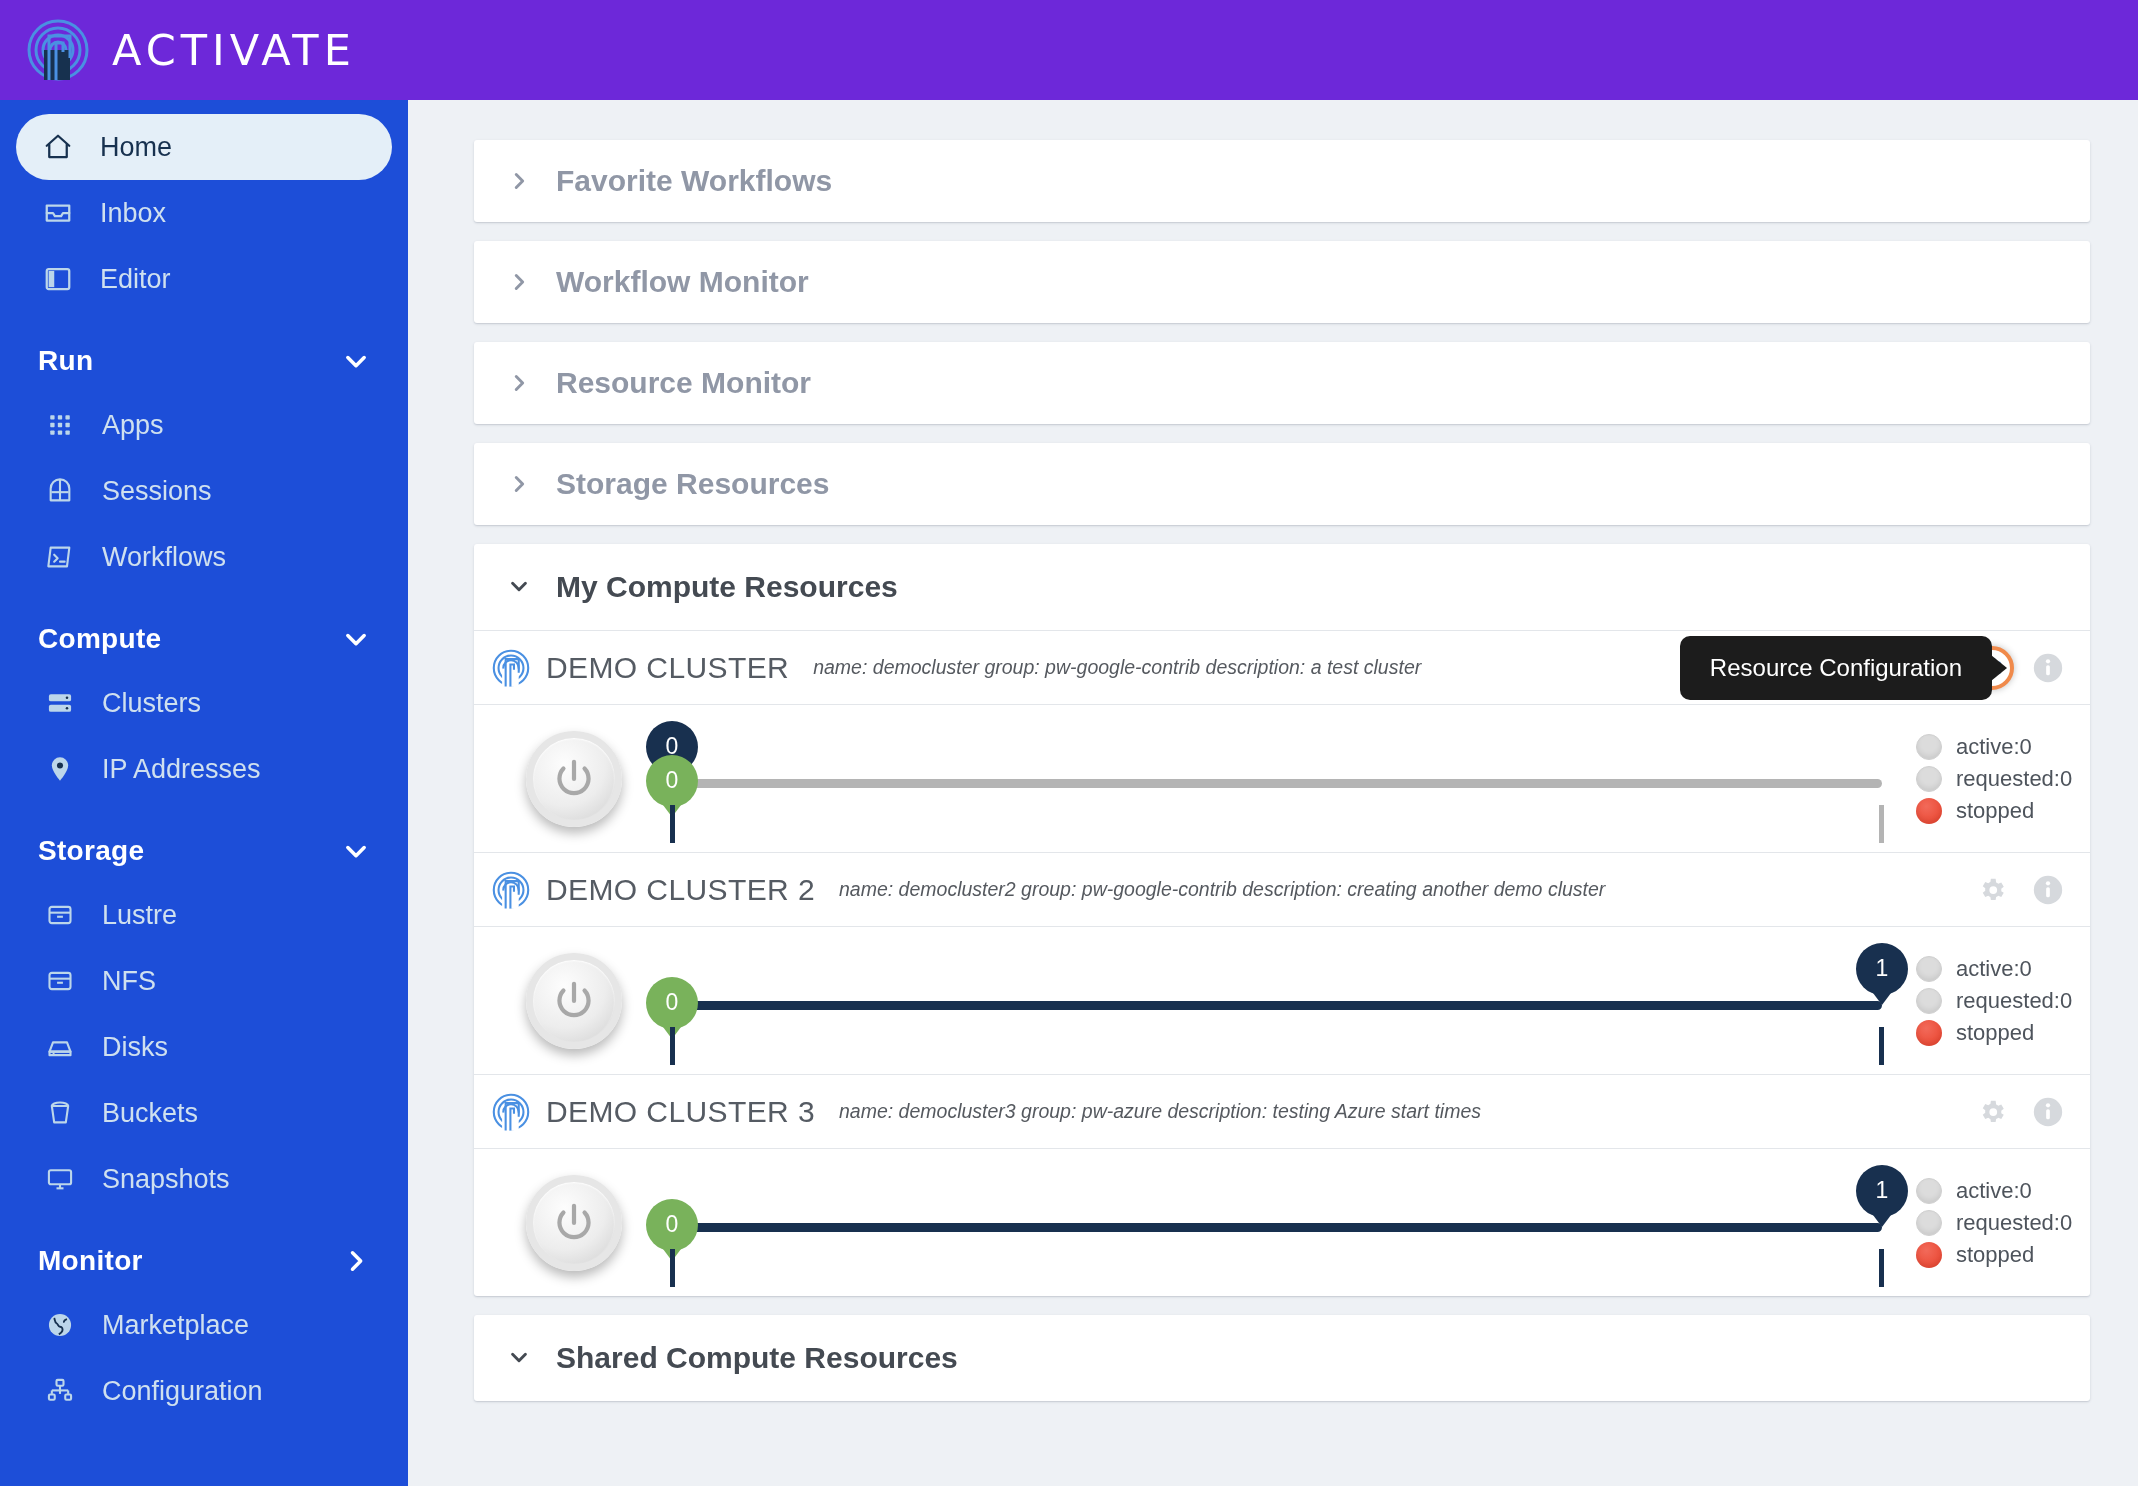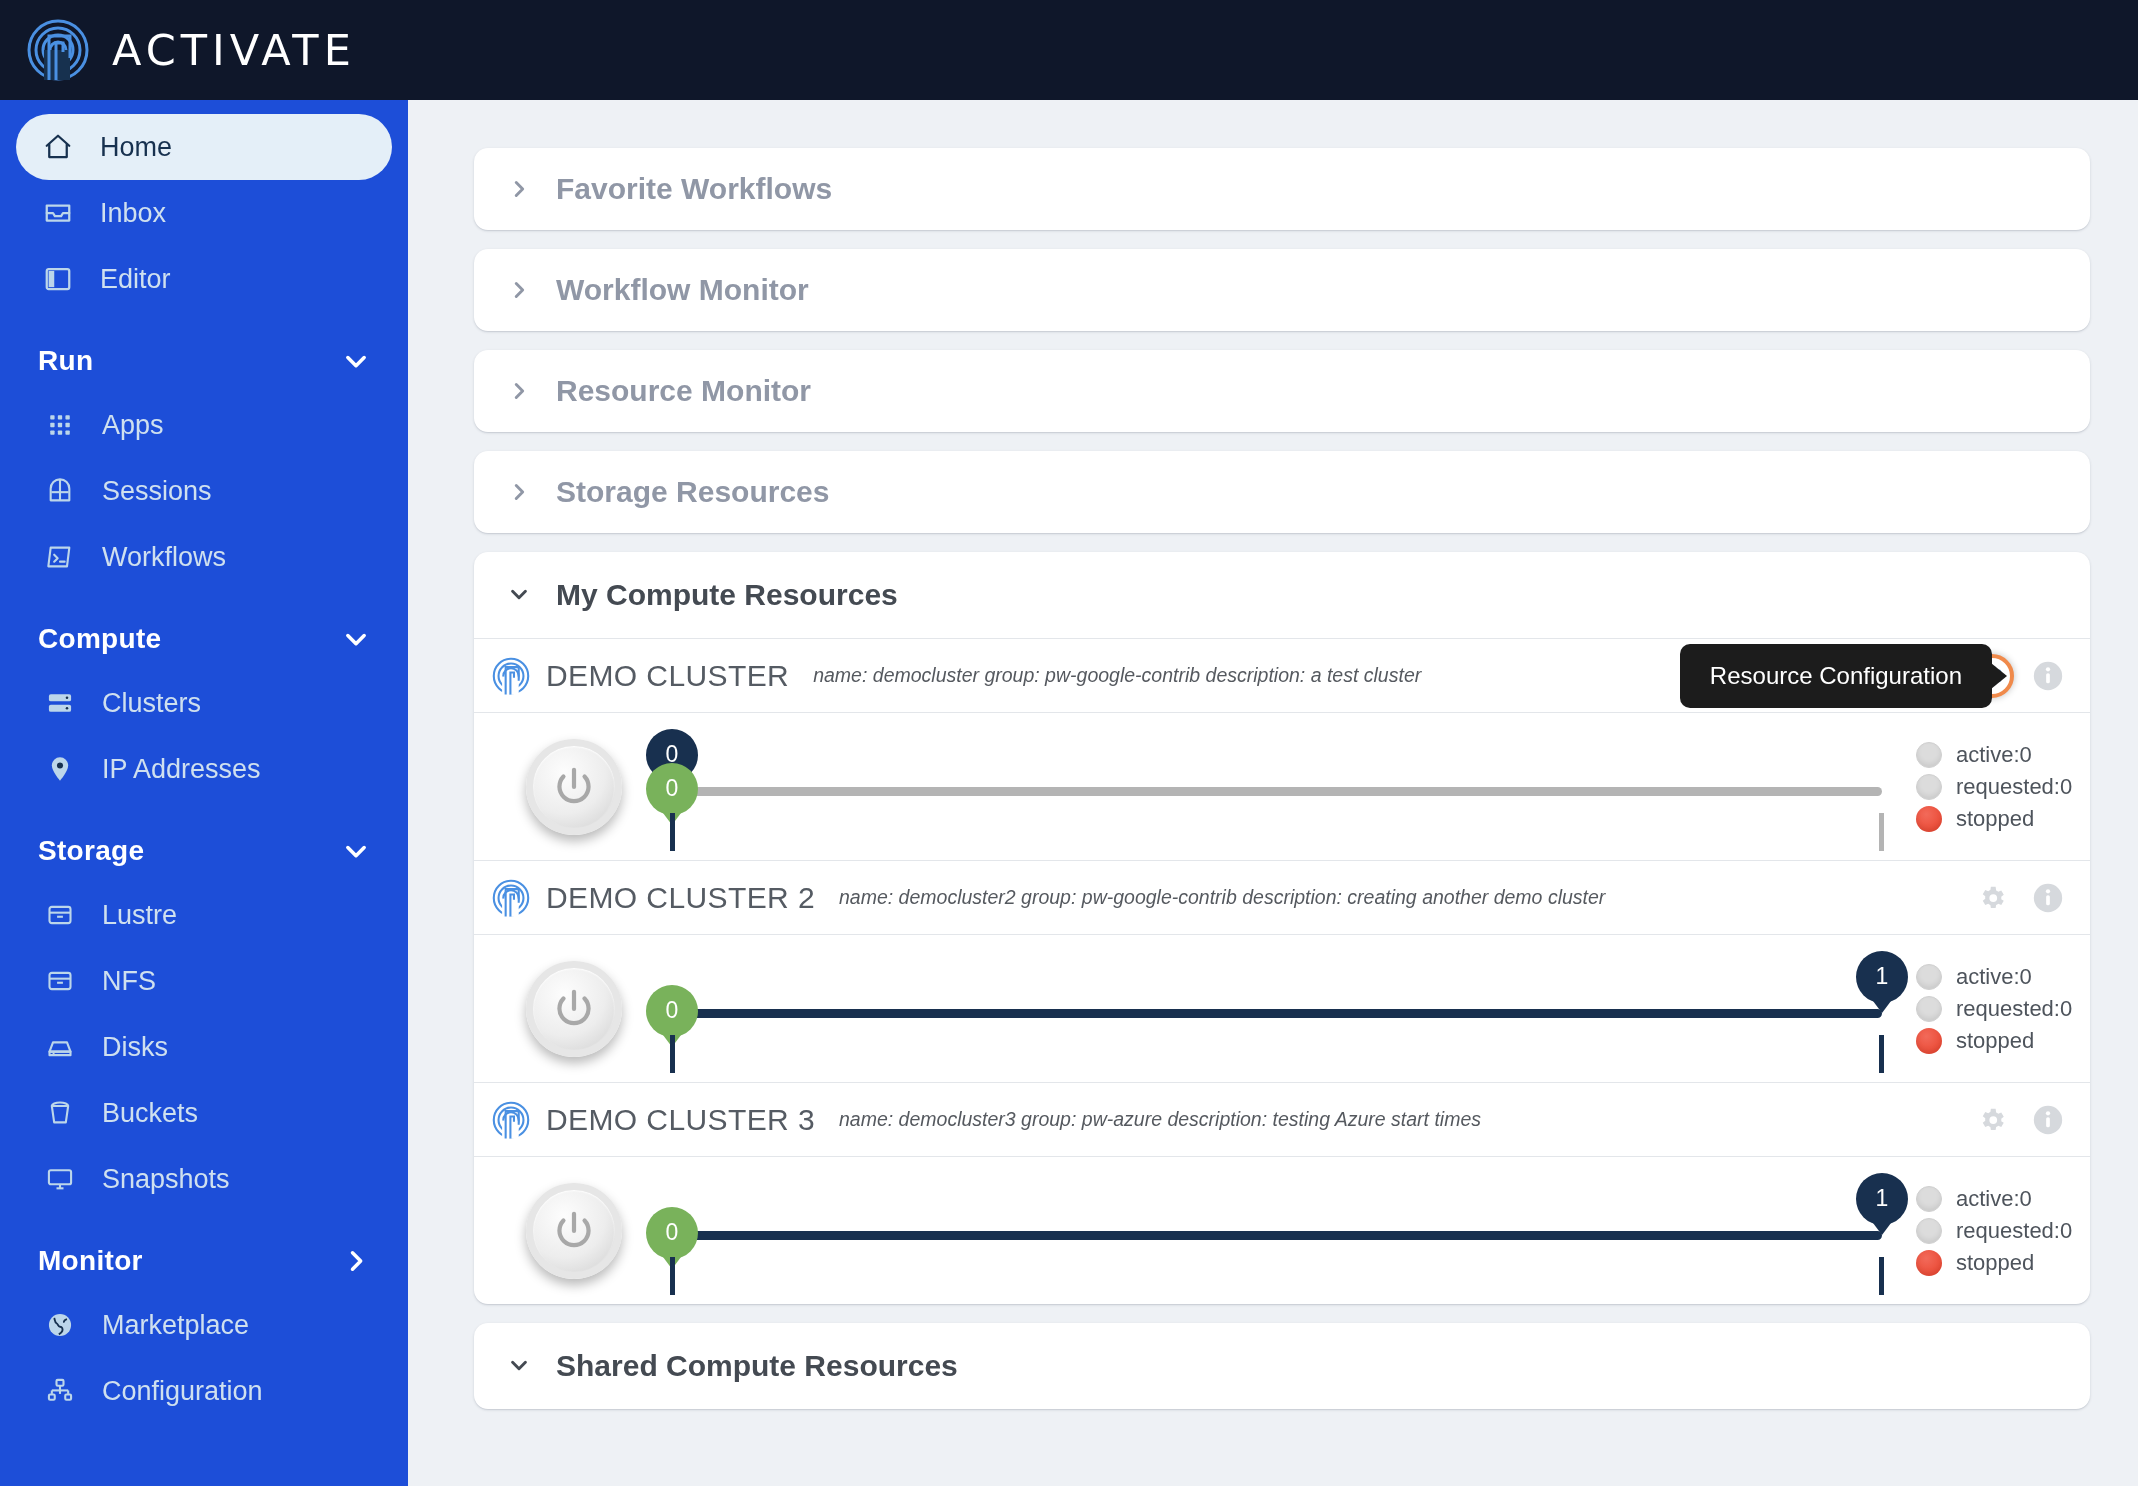--- a/index.html
+++ b/index.html
@@ -7,21 +7,21 @@
     width: 2138px; height: 1486px;
     font-family: "Liberation Sans", sans-serif;
     background: #eef1f5;
     overflow: hidden;
   }
   .app { position: relative; width: 2138px; height: 1486px; }
 
   
   .topbar {
     position: absolute; left: 0; top: 0; width: 2138px; height: 100px;
-    background: #0f172a; display: flex; align-items: center;
+    background: #6d28d9; display: flex; align-items: center;
     z-index: 30;
   }
   .brand { display: flex; align-items: center; padding-left: 26px; gap: 22px; }
   .brand-logo { width: 64px; height: 64px; display:block; }
   .brand-text {
     color: #ffffff; font-size: 43px; letter-spacing: 5px; font-weight: 400;
     font-family: "DejaVu Sans", sans-serif;
   }
   .topbar-right {
     margin-left: auto; display: flex; align-items: center; gap: 36px; padding-right: 40px;
@@ -62,24 +62,23 @@
     color: #ffffff; font-size: 28px; font-weight: 700; letter-spacing: .3px;
   }
   .nav-group .chev { color: #ffffff; display:flex; }
 
   
   .main {
     position: absolute; left: 440px; top: 100px; width: 1698px; height: 1386px;
     background: #eef1f5; padding: 40px 48px 0 34px; overflow: hidden;
   }
   .card {
-    background: #ffffff; border-radius: 14px;
+    background: #ffffff; border-radius: 3px;
     box-shadow: 0 1px 3px rgba(18,34,55,.13), 0 1px 1px rgba(18,34,55,.07);
     margin-bottom: 19px;
-    margin-top: 8px;
   }
   .panel-head {
     display: flex; align-items: center; gap: 26px;
     padding: 0 34px; height: 82px;
     font-size: 30px; color: #9097a6; font-weight: 700;
   }
   .panel-head .caret { width: 22px; display: flex; align-items: center; justify-content: center; }
 
   .res-card { padding-bottom: 0; }
   .res-section-title {

